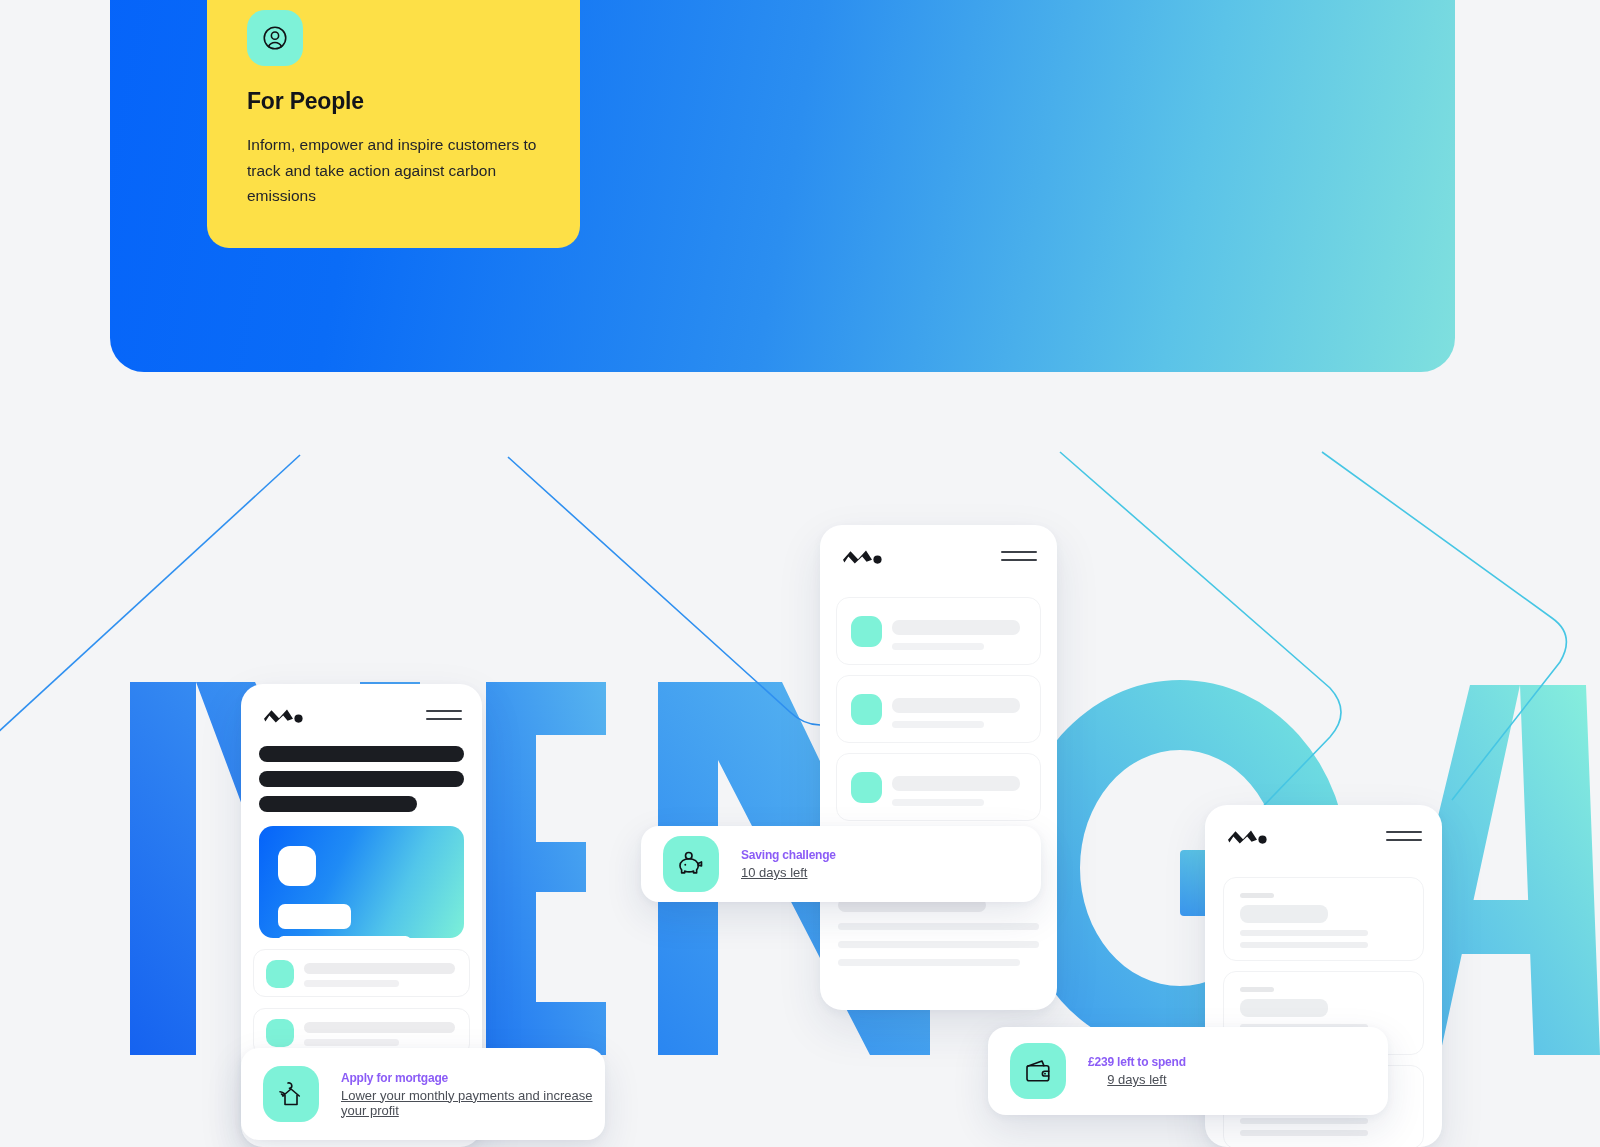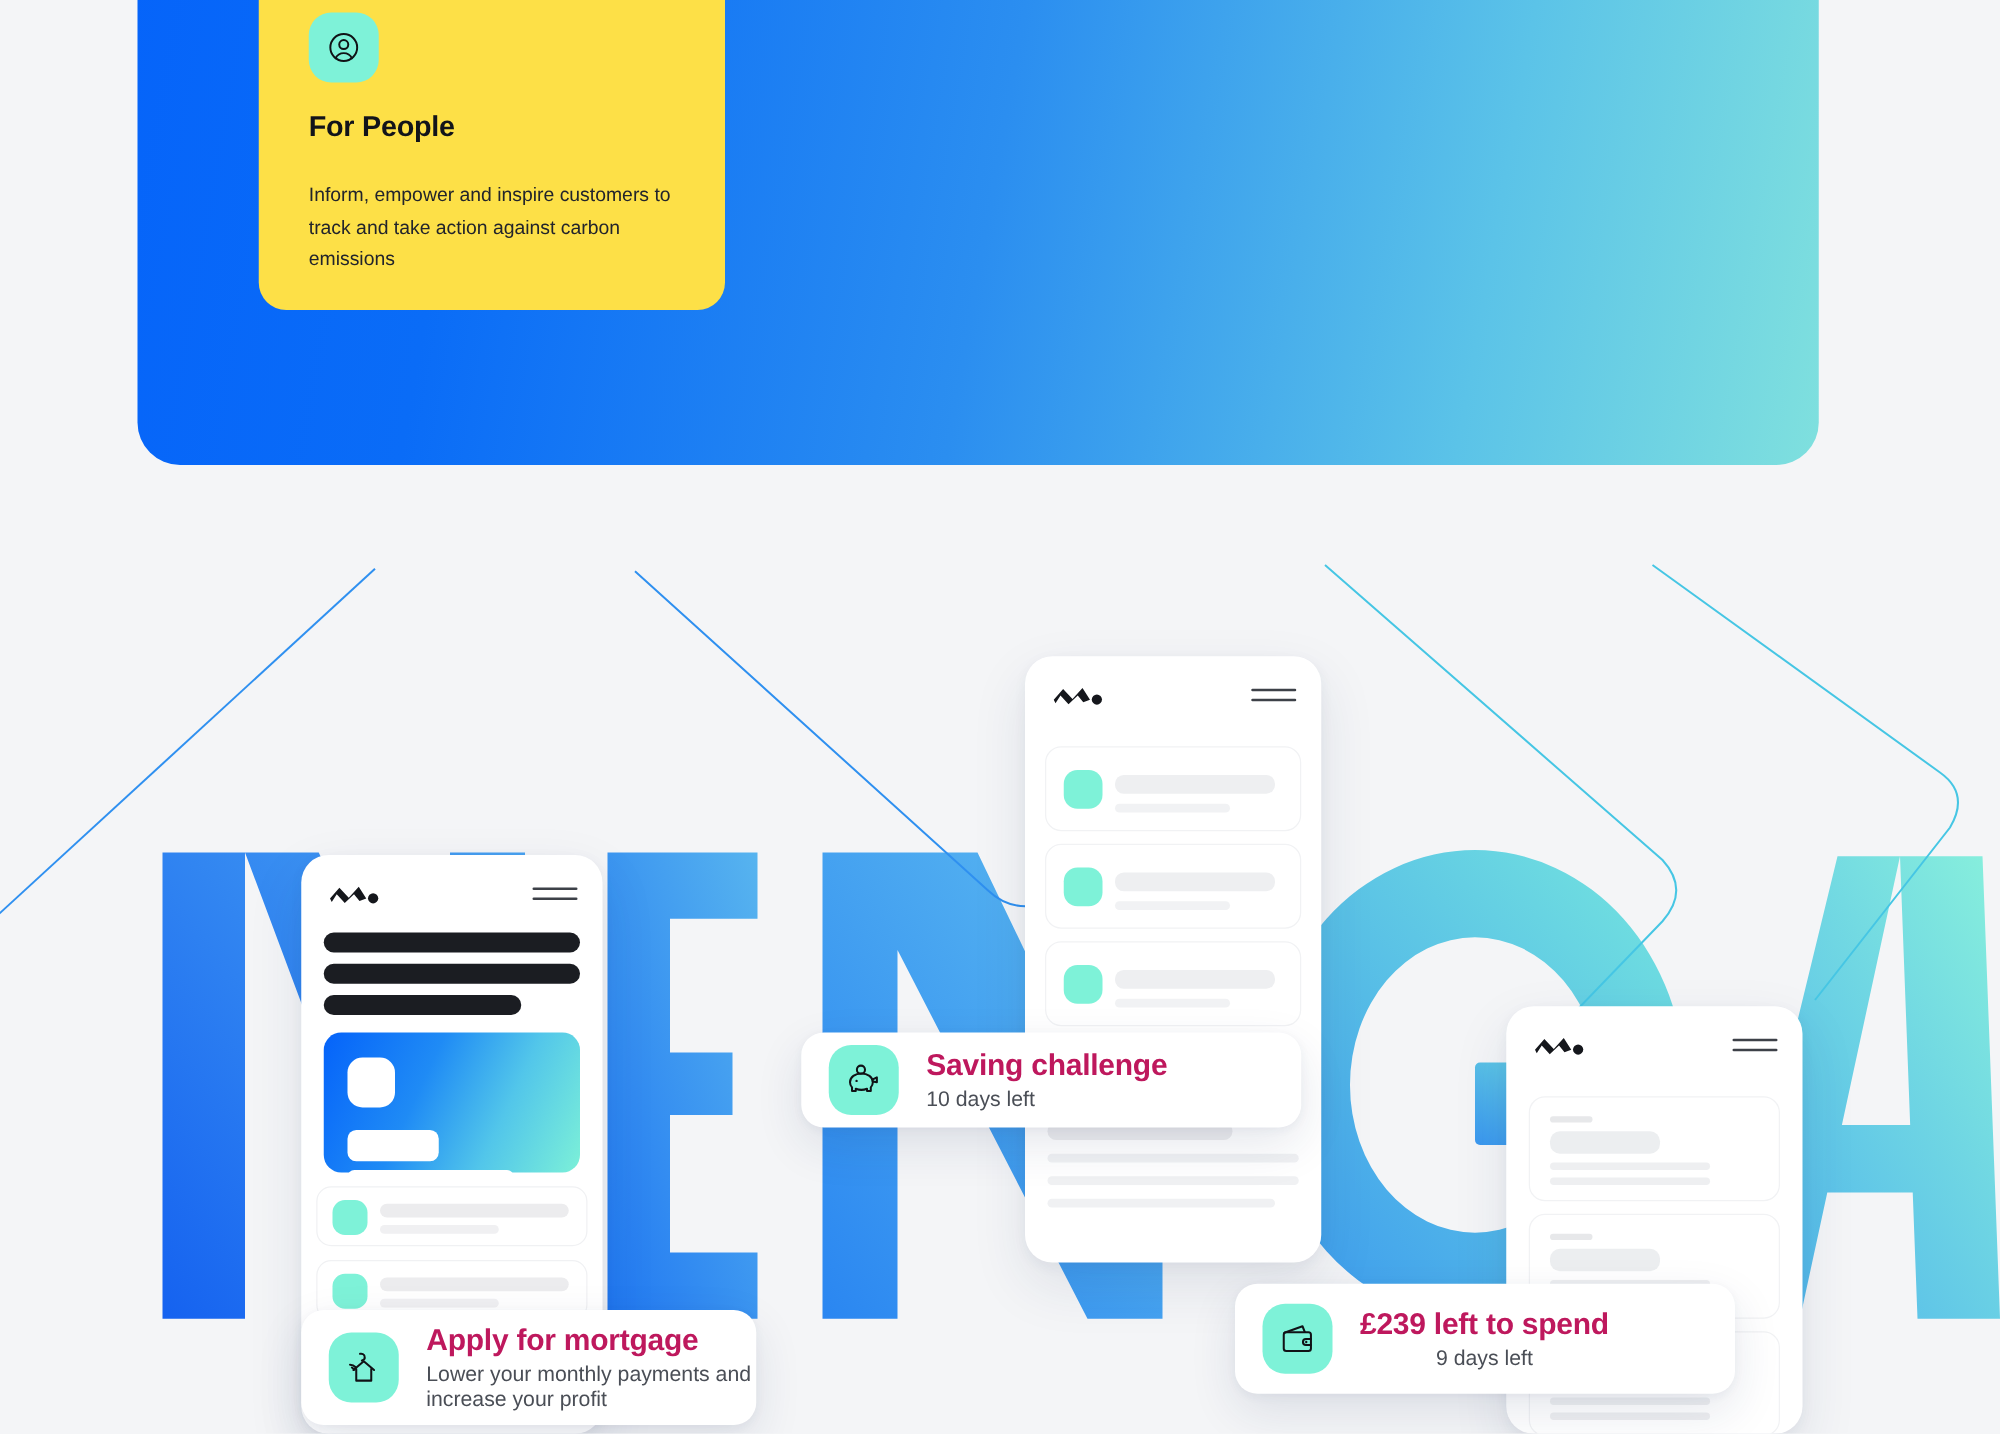--- a/index.html
+++ b/index.html
@@ -44,21 +44,21 @@
     display: flex; align-items: center; justify-content: center;
   }
   .card-icon svg { width: 28px; height: 28px; display:block; }
   .card-title {
     position: absolute; left: 40px; top: 88px;
     font-size: 23px; font-weight: 700; color: #12141a;
     letter-spacing: -0.2px;
   }
   .card-desc {
     position: absolute; left: 40px; top: 132px; right: 30px;
-    font-size: 15.5px; line-height: 25.5px; color: #22242b; margin-top: 12px;
+    font-size: 15.5px; line-height: 25.5px; color: #22242b;
   }
   .card-desc.w1 { right: 32px; }
 
   
   .letters { position:absolute; left:0; top:430px; width:1600px; height:717px; overflow:hidden; }
   .letters svg { position:absolute; left:0; top:0; }
 
   
   .decor { position:absolute; left:0; top:430px; width:1600px; height:717px; pointer-events:none; }
 
@@ -126,22 +126,22 @@
     box-shadow: 0 14px 38px rgba(30,50,90,0.11), 0 2px 8px rgba(30,50,90,0.05);
     display: flex; align-items: center;
     padding-left: 22px;
   }
   .notif-icon {
     width: 56px; height: 56px; border-radius: 18px; background:#7ef2d8;
     display:flex; align-items:center; justify-content:center; flex:0 0 auto;
   }
   .notif-icon svg { width: 30px; height: 30px; display:block; }
   .notif-text { margin-left: 22px; }
-  .notif-title { font-size: 24px; font-weight: 700; color: #be185d; letter-spacing:-0.2px; }
-  .notif-sub { font-size: 17px; color: #4a4e56; margin-top: 3px; }
+  .notif-title { font-size: 12px; font-weight: 700; color: #8b5cf6; letter-spacing:-0.2px; }
+  .notif-sub { font-size: 13px; color: #4a4e56; margin-top: 3px; text-decoration: underline; }
 
   #notif-saving   { left: 641px;  top: 826px;  width: 400px; height: 76px; }
   #notif-mortgage { left: 241px;  top: 1048px; width: 364px; height: 92px; }
   #notif-spend    { left: 988px;  top: 1027px; width: 400px; height: 88px; text-align: center; }
 </style>
 </head>
 <body>
 
 <div class="page">
 

